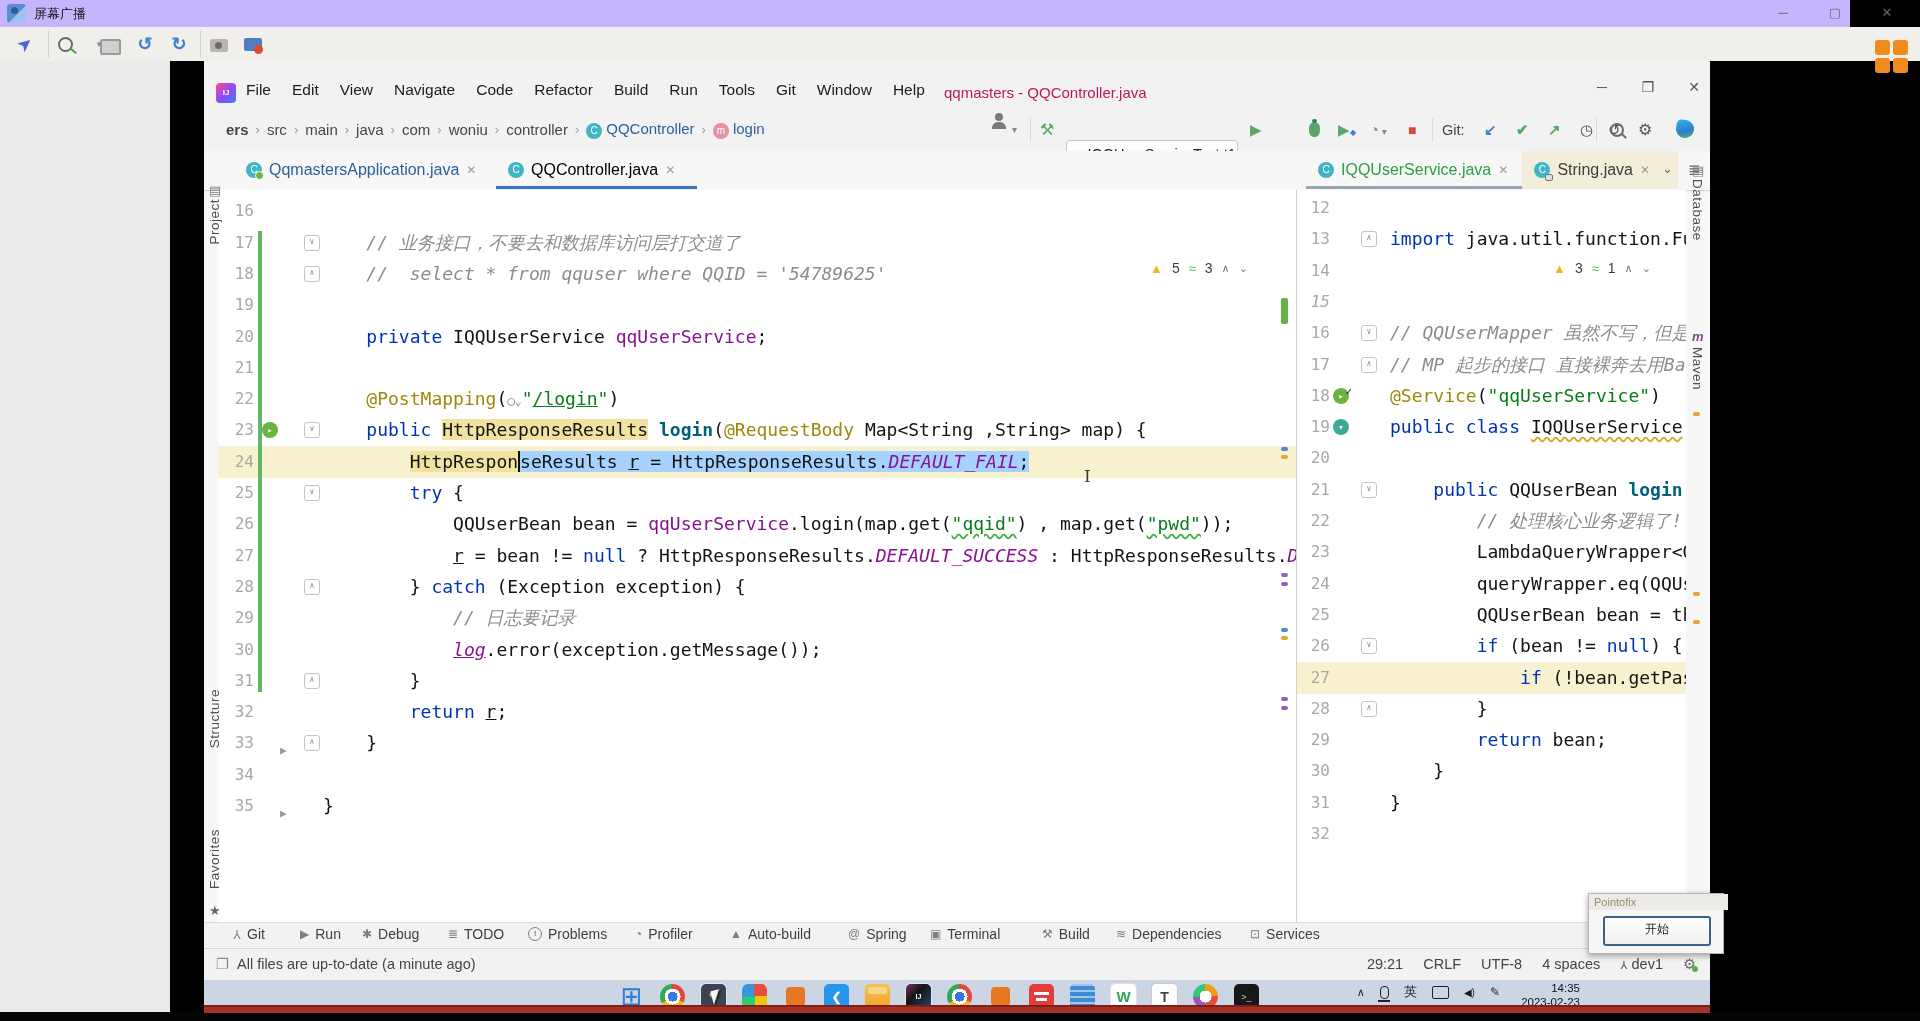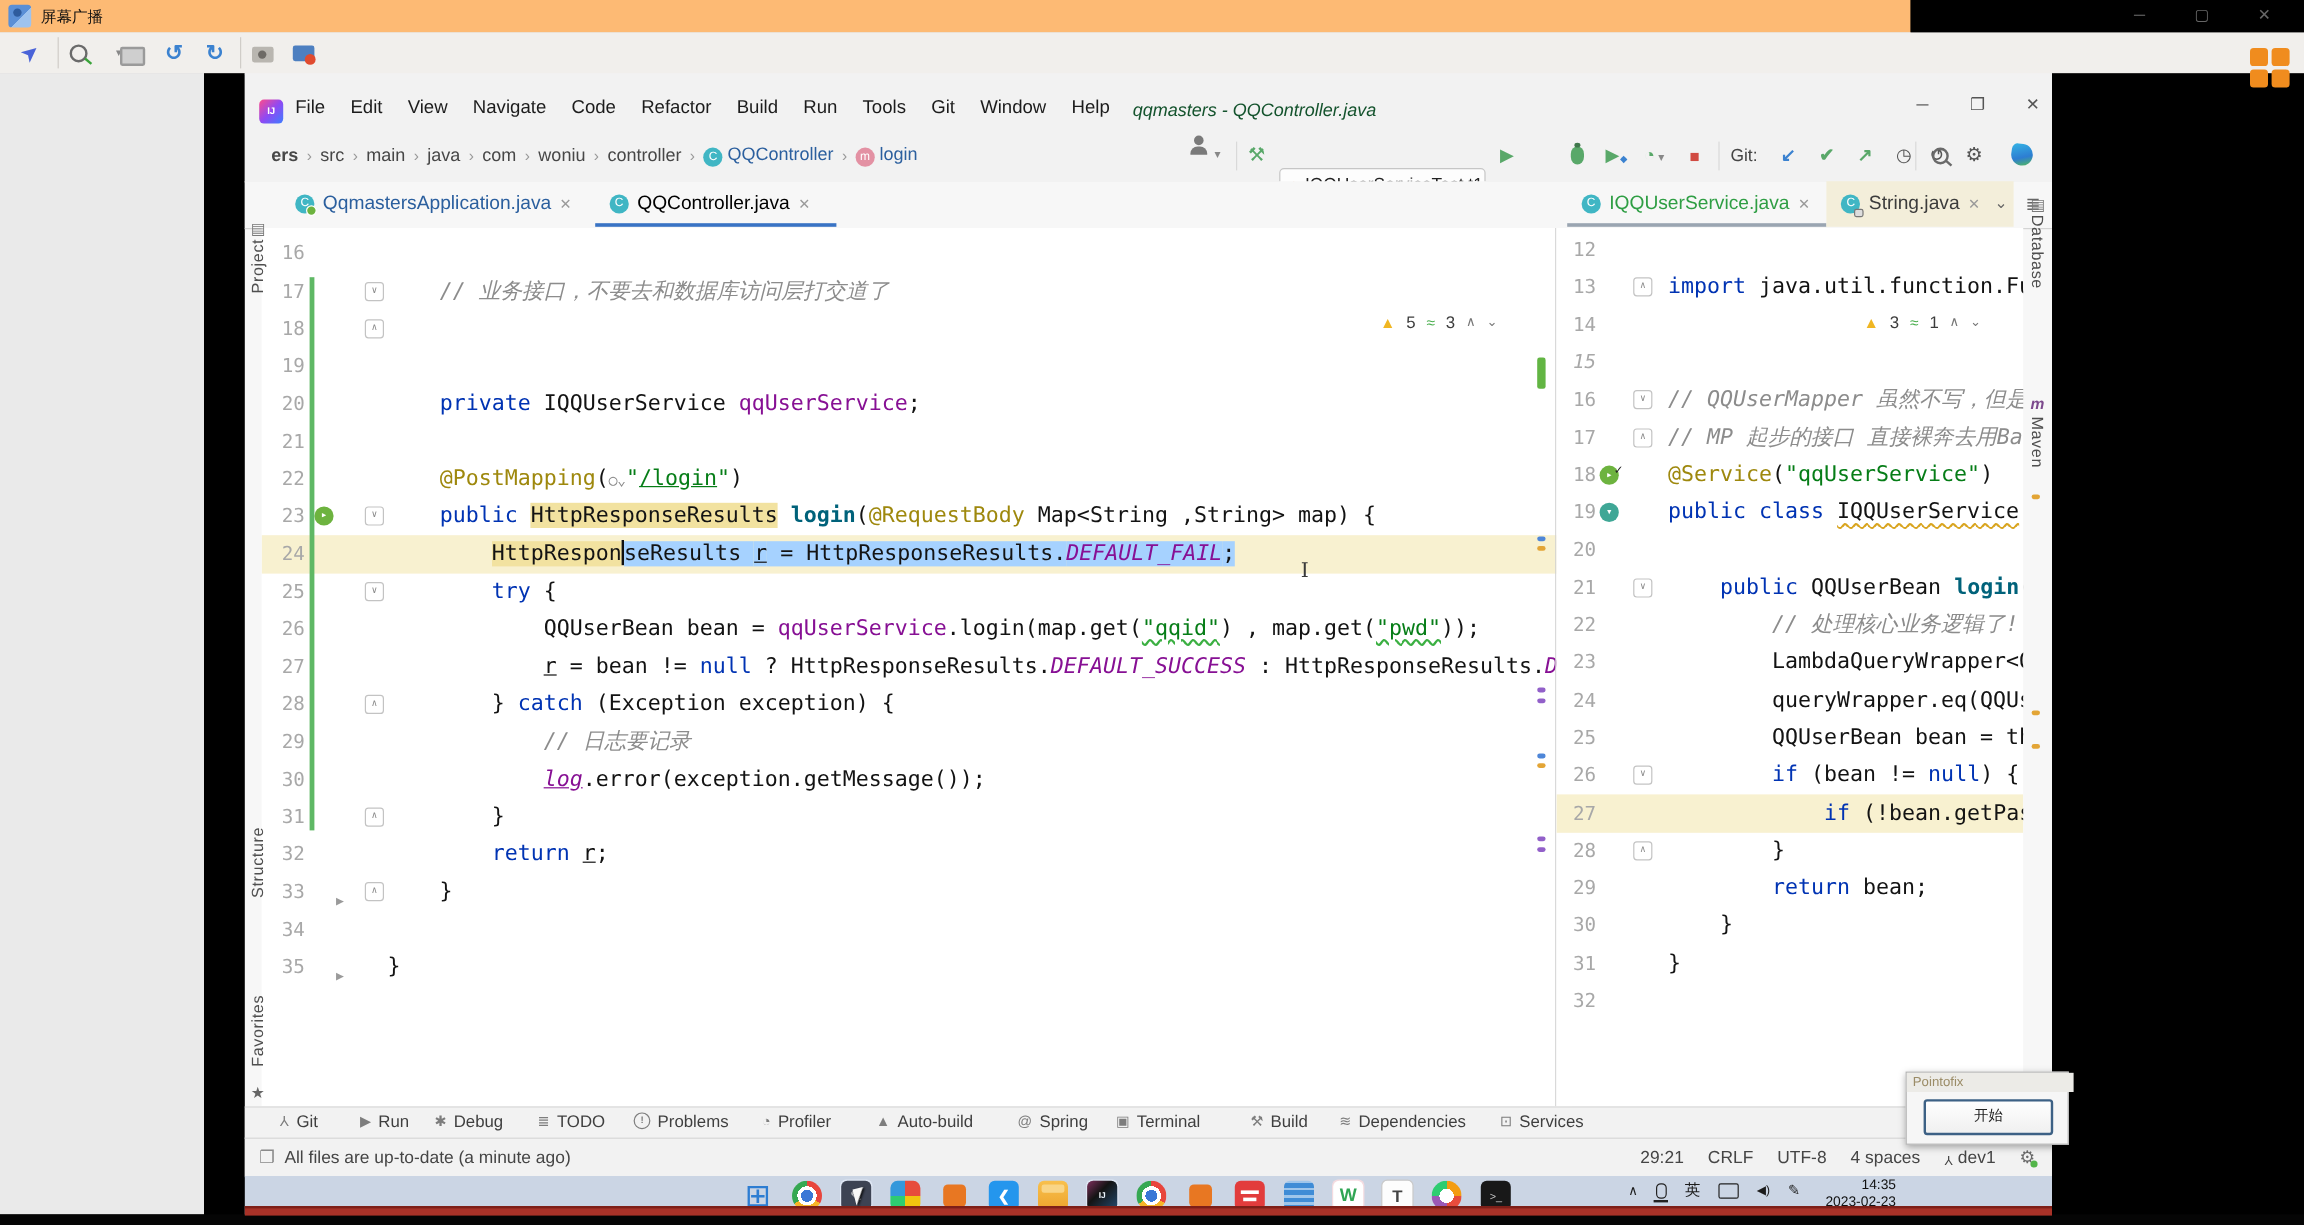--- a/index.html
+++ b/index.html
@@ -1,20 +1,20 @@
 <!DOCTYPE html>
 <html><head>
 <meta charset="utf-8">
 <style>
   html,body{margin:0;padding:0;background:#000;}
   #root{position:relative;width:1920px;height:1021px;overflow:hidden;font-family:"Liberation Sans",sans-serif;background:#000;}
   .abs{position:absolute;}
 
   
-  #bts{left:0;top:0;width:1592px;height:27px;background:#fdba74;border-bottom:1px solid #d8d8d8;}
+  #bts{left:0;top:0;width:1850px;height:27px;background:#c4b5fd;border-bottom:1px solid #d8d8d8;}
   #bts .appico{left:7px;top:4px;width:19px;height:19px;background:linear-gradient(135deg,#5a8fd6 0 55%,#9ec3ee 55%);border-radius:3px;}
   #bts .appico::after{content:"";position:absolute;left:4px;top:3px;width:7px;height:7px;border-radius:50%;background:#2e5c9e;}
   #bts .t{left:34px;top:5px;font-size:13px;color:#111;}
   .winbtn{top:0;width:46px;height:26px;text-align:center;line-height:26px;color:#666;font-size:13px;}
   #btb{left:0;top:27px;width:1920px;height:34px;background:#f1efec;border-bottom:1px solid #d5d2cd;}
   .tbi{top:4px;width:26px;height:26px;text-align:center;line-height:26px;font-size:18px;}
   .tbsep{top:4px;width:1px;height:26px;background:#d0cdc8;}
   .pin{color:#4a63d8;transform:rotate(-40deg);}
   .mag2{left:0;top:6px;width:11px;height:11px;border:2px solid #6a6a6a;border-radius:50%;}
   .mag2::after{content:"";position:absolute;left:10px;top:11px;width:7px;height:2px;background:#3aa33a;transform:rotate(40deg);}
@@ -31,21 +31,21 @@
   #blackL{left:170px;top:61px;width:34px;height:951px;background:#000;}
   #blackR{left:1710px;top:61px;width:210px;height:951px;background:#000;}
   #blackB{left:0;top:1012px;width:1920px;height:9px;background:#050505;}
   #redline{left:204px;top:1005px;width:1506px;height:6px;background:#a83228;border-top:2px solid #7e1f18;z-index:40;}
 
   
   #win{left:204px;top:61px;width:1506px;height:919px;background:#f7f7f7;}
   #menubar{left:0;top:0;width:1506px;height:49px;background:#f2f2f2;}
   #logo{left:12px;top:22px;width:20px;height:20px;border-radius:4px;background:linear-gradient(135deg,#fe4b8c,#9049f3 50%,#3d7eff);color:#fff;font-size:8px;font-weight:bold;text-align:center;line-height:20px;}
   #menus{left:42px;top:20px;display:flex;gap:21px;font-size:15.5px;color:#1c1c1c;}
-  #wtitle{left:740px;top:23px;font-size:15px;color:#14532d;font-style:italic;}
+  #wtitle{left:740px;top:23px;font-size:15px;color:#be185d;}
   .wb2{top:18px;width:40px;text-align:center;color:#555;font-size:14px;}
   #navbar{left:0;top:49px;width:1506px;height:41px;background:#f2f2f2;border-bottom:1px solid #d9d9d9;}
   #crumbs{left:22px;top:10px;display:flex;gap:7px;align-items:center;font-size:15px;color:#474747;}
   #crumbs .sep{color:#9a9a9a;font-size:13px;}
   #crumbs .blue{color:#2b5f9e;}
   .cico{display:inline-block;width:16px;height:16px;border-radius:50%;background:#40b6c4;color:#fff;font-size:10px;text-align:center;line-height:16px;margin-right:4px;}
   .mico{background:#e391a3;}
   
   .rb{top:8px;height:24px;line-height:24px;font-size:15px;}
   #person{left:788px;top:12px;width:14px;height:7px;border-radius:6px 6px 0 0;background:#7a7a7a;}
@@ -315,21 +315,21 @@
           </div>
         </div>
       <div class="abs tabxtra" style="left:1458px;">⌄</div>
       <div class="abs tabxtra" style="left:1484px;font-size:15px;">≣</div>
     </div>
 
     <div id="paneL" class="abs pane">
         <div class="line" style="top: -26px;"><span class="codespan"></span></div>
         <div class="line" style="top: 5.3px;"><span class="ln">16</span><span class="codespan"></span></div>
         <div class="line" style="top: 36.6px;"><span class="ln">17</span><span class="fold">∨</span><span class="codespan"><span class="tok-p">    </span><span class="tok-c">// 业务接口，不要去和数据库访问层打交道了</span></span></div>
-        <div class="line" style="top: 67.9px;"><span class="ln">18</span><span class="fold">∧</span></div>
+        <div class="line" style="top: 67.9px;"><span class="ln">18</span><span class="fold">∧</span><span class="codespan"><span class="tok-p">    </span><span class="tok-c">//  select * from qquser where QQID = '54789625'</span></span></div>
         <div class="line" style="top: 99.2px;"><span class="ln">19</span><span class="codespan"></span></div>
         <div class="line" style="top: 130.5px;"><span class="ln">20</span><span class="codespan"><span class="tok-p">    </span><span class="tok-k">private </span><span class="tok-p">IQQUserService </span><span class="tok-f">qqUserService</span><span class="tok-p">;</span></span></div>
         <div class="line" style="top: 161.8px;"><span class="ln">21</span><span class="codespan"></span></div>
         <div class="line" style="top: 193.1px;"><span class="ln">22</span><span class="codespan"><span class="tok-p">    </span><span class="tok-a">@PostMapping</span><span class="tok-p">(</span><span class="tok-inlay">◯⌄</span><span class="tok-s">"</span><span class="tok-s tok-u">/login</span><span class="tok-s">"</span><span class="tok-p">)</span></span></div>
         <div class="line" style="top: 224.4px;"><span class="ln">23</span><span class="gicon">▸</span><span class="fold">∨</span><span class="codespan"><span class="tok-p">    </span><span class="tok-k">public </span><span class="tok-p tok-hl">HttpResponseResults</span><span class="tok-p"> </span><span class="tok-m">login</span><span class="tok-p">(</span><span class="tok-a">@RequestBody</span><span class="tok-p"> Map&lt;String ,String&gt; map) {</span></span></div>
         <div class="line cur" style="top: 255.7px;"><span class="ln">24</span><span class="codespan"><span class="tok-p">        </span><span class="tok-p tok-hl">HttpRespon</span><span class="caret"></span><span class="tok-p tok-sel">seResults </span><span class="tok-p tok-sel tok-u">r</span><span class="tok-p tok-sel"> = HttpResponseResults.</span><span class="tok-cn tok-sel">DEFAULT_FAIL</span><span class="tok-p tok-sel">;</span></span></div>
         <div class="line" style="top: 287px;"><span class="ln">25</span><span class="fold">∨</span><span class="codespan"><span class="tok-p">        </span><span class="tok-k">try </span><span class="tok-p">{</span></span></div>
         <div class="line" style="top: 318.3px;"><span class="ln">26</span><span class="codespan"><span class="tok-p">            </span><span class="tok-p">QQUserBean bean = </span><span class="tok-f">qqUserService</span><span class="tok-p">.login(map.get(</span><span class="tok-s tok-w">"qqid"</span><span class="tok-p">) , map.get(</span><span class="tok-s tok-w">"pwd"</span><span class="tok-p">));</span></span></div>
         <div class="line" style="top: 349.6px;"><span class="ln">27</span><span class="codespan"><span class="tok-p">            </span><span class="tok-p tok-u">r</span><span class="tok-p"> = bean != </span><span class="tok-k">null</span><span class="tok-p"> ? HttpResponseResults.</span><span class="tok-cn">DEFAULT_SUCCESS</span><span class="tok-p"> : HttpResponseResults.</span><span class="tok-cn">DE</span></span></div>
         <div class="line" style="top: 380.9px;"><span class="ln">28</span><span class="fold">∧</span><span class="codespan"><span class="tok-p">        } </span><span class="tok-k">catch </span><span class="tok-p">(Exception exception) {</span></span></div>

